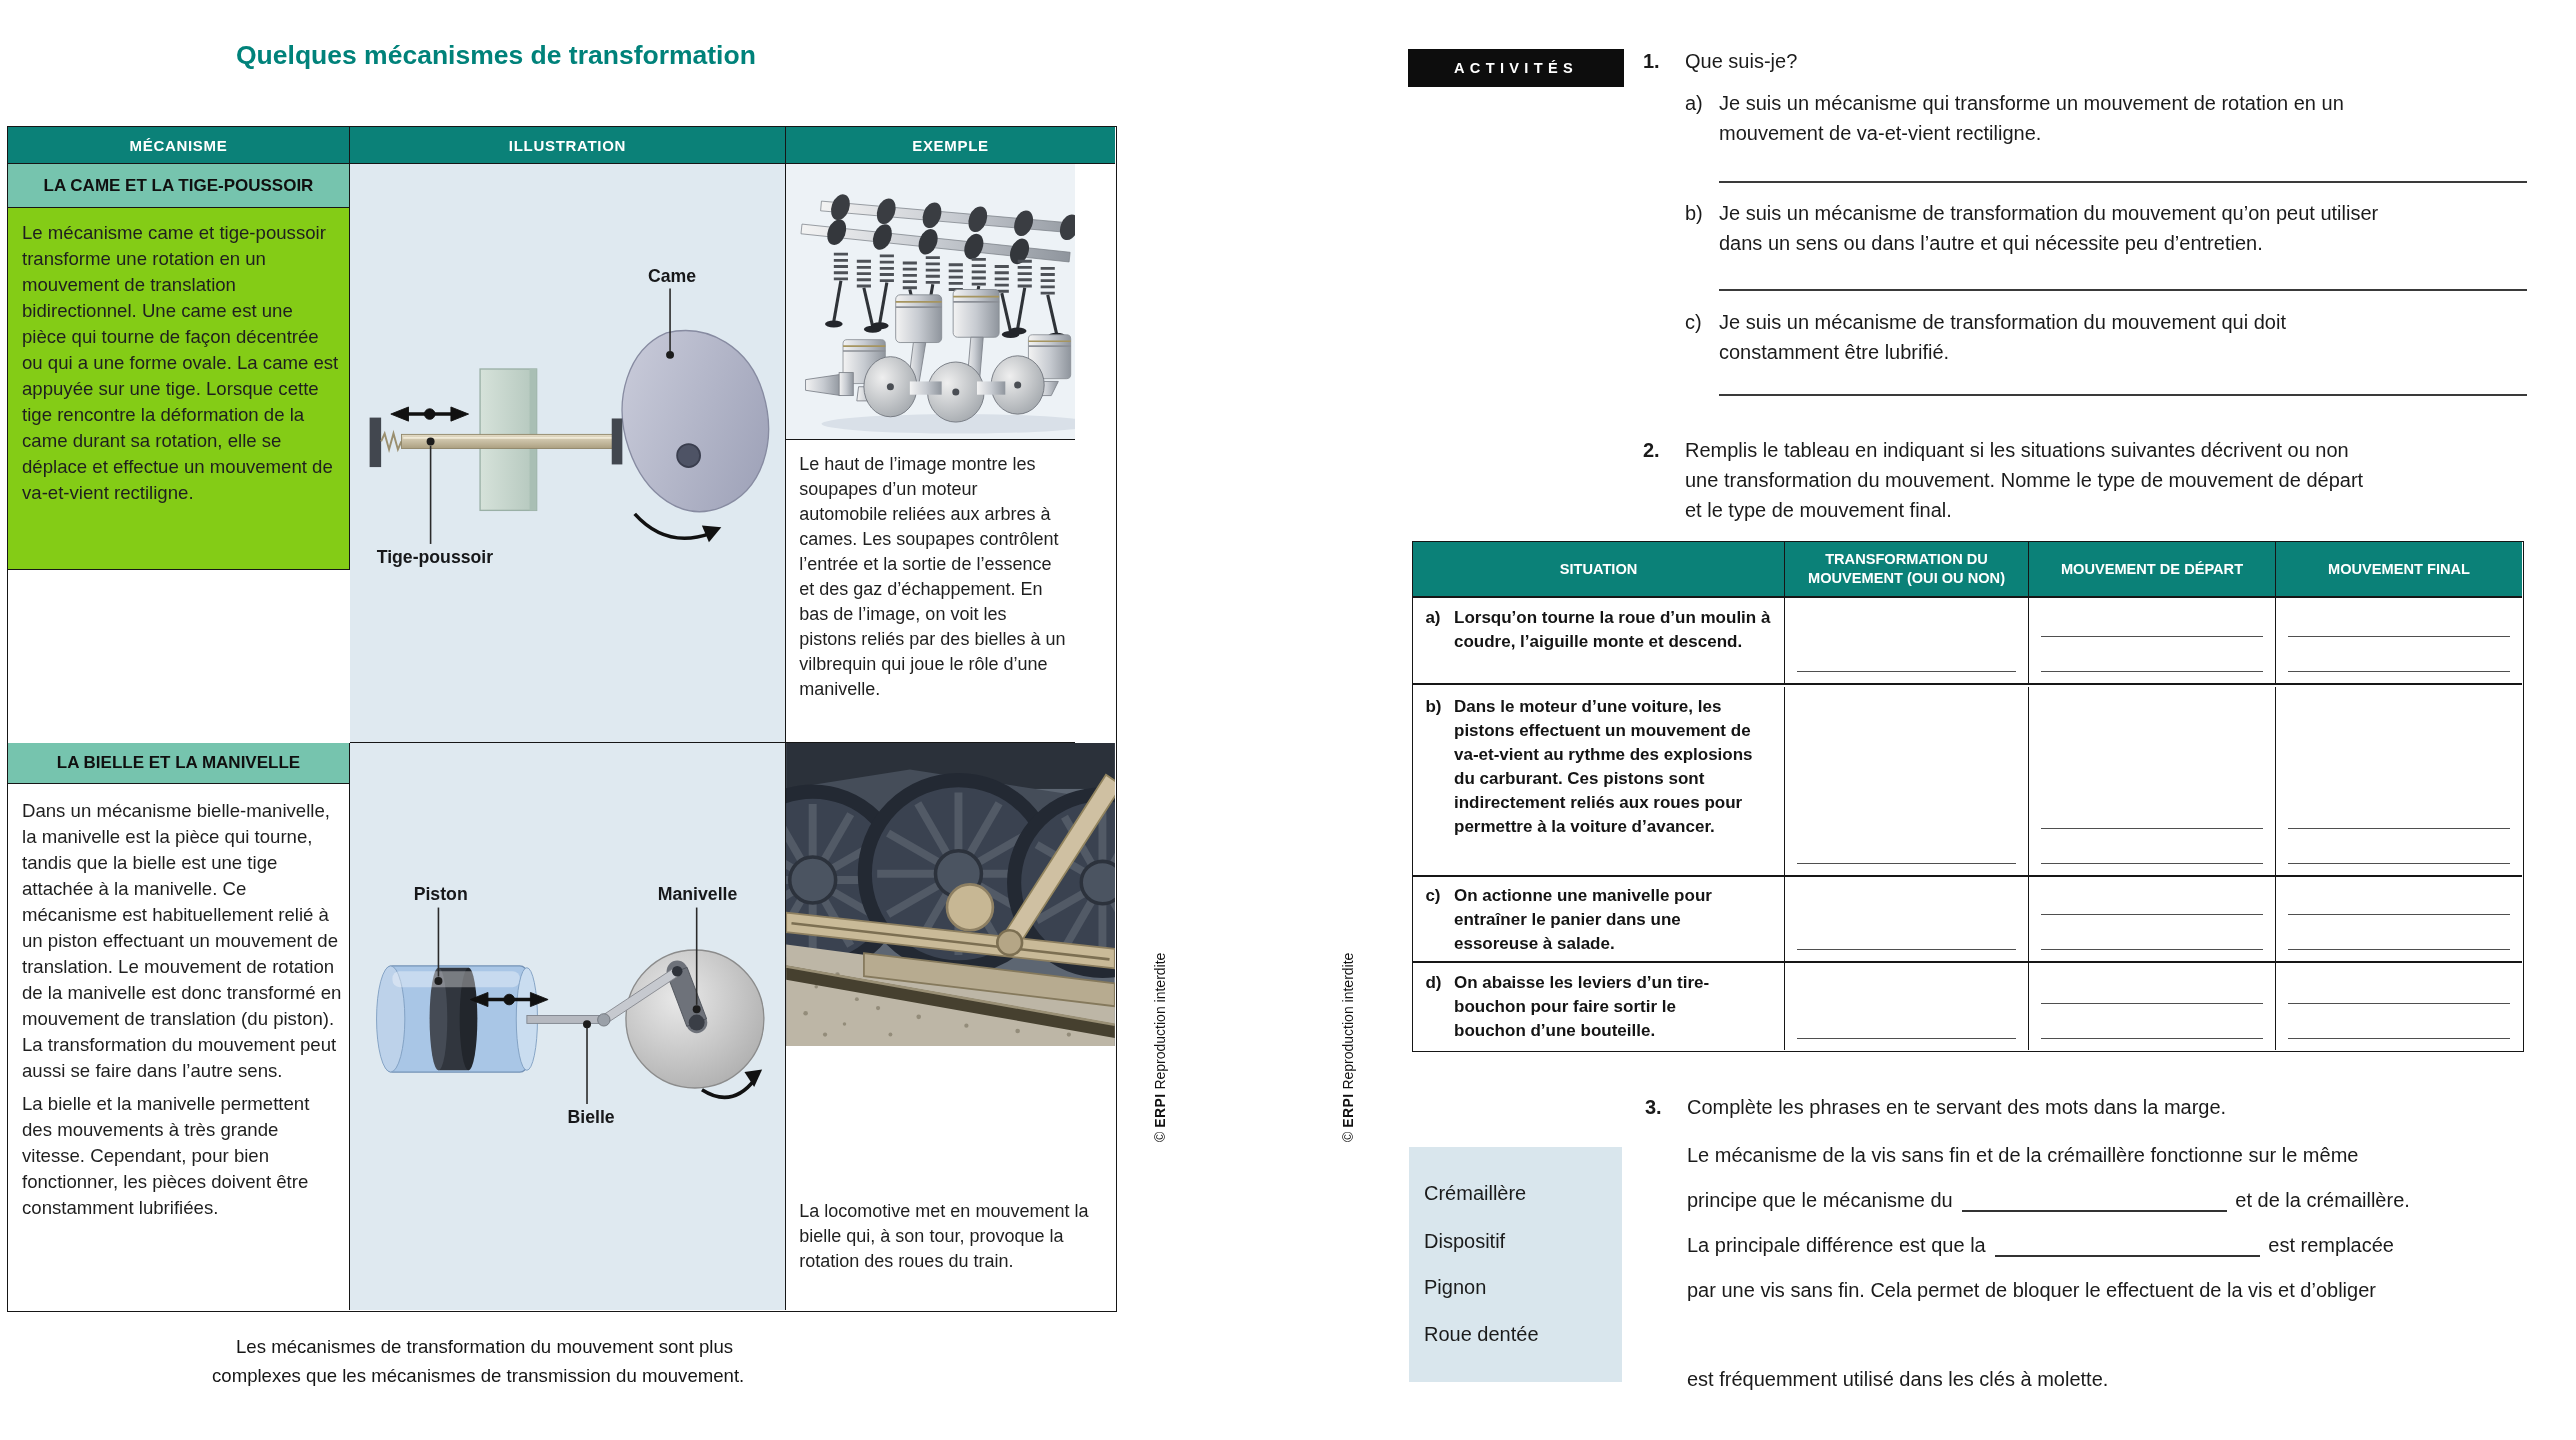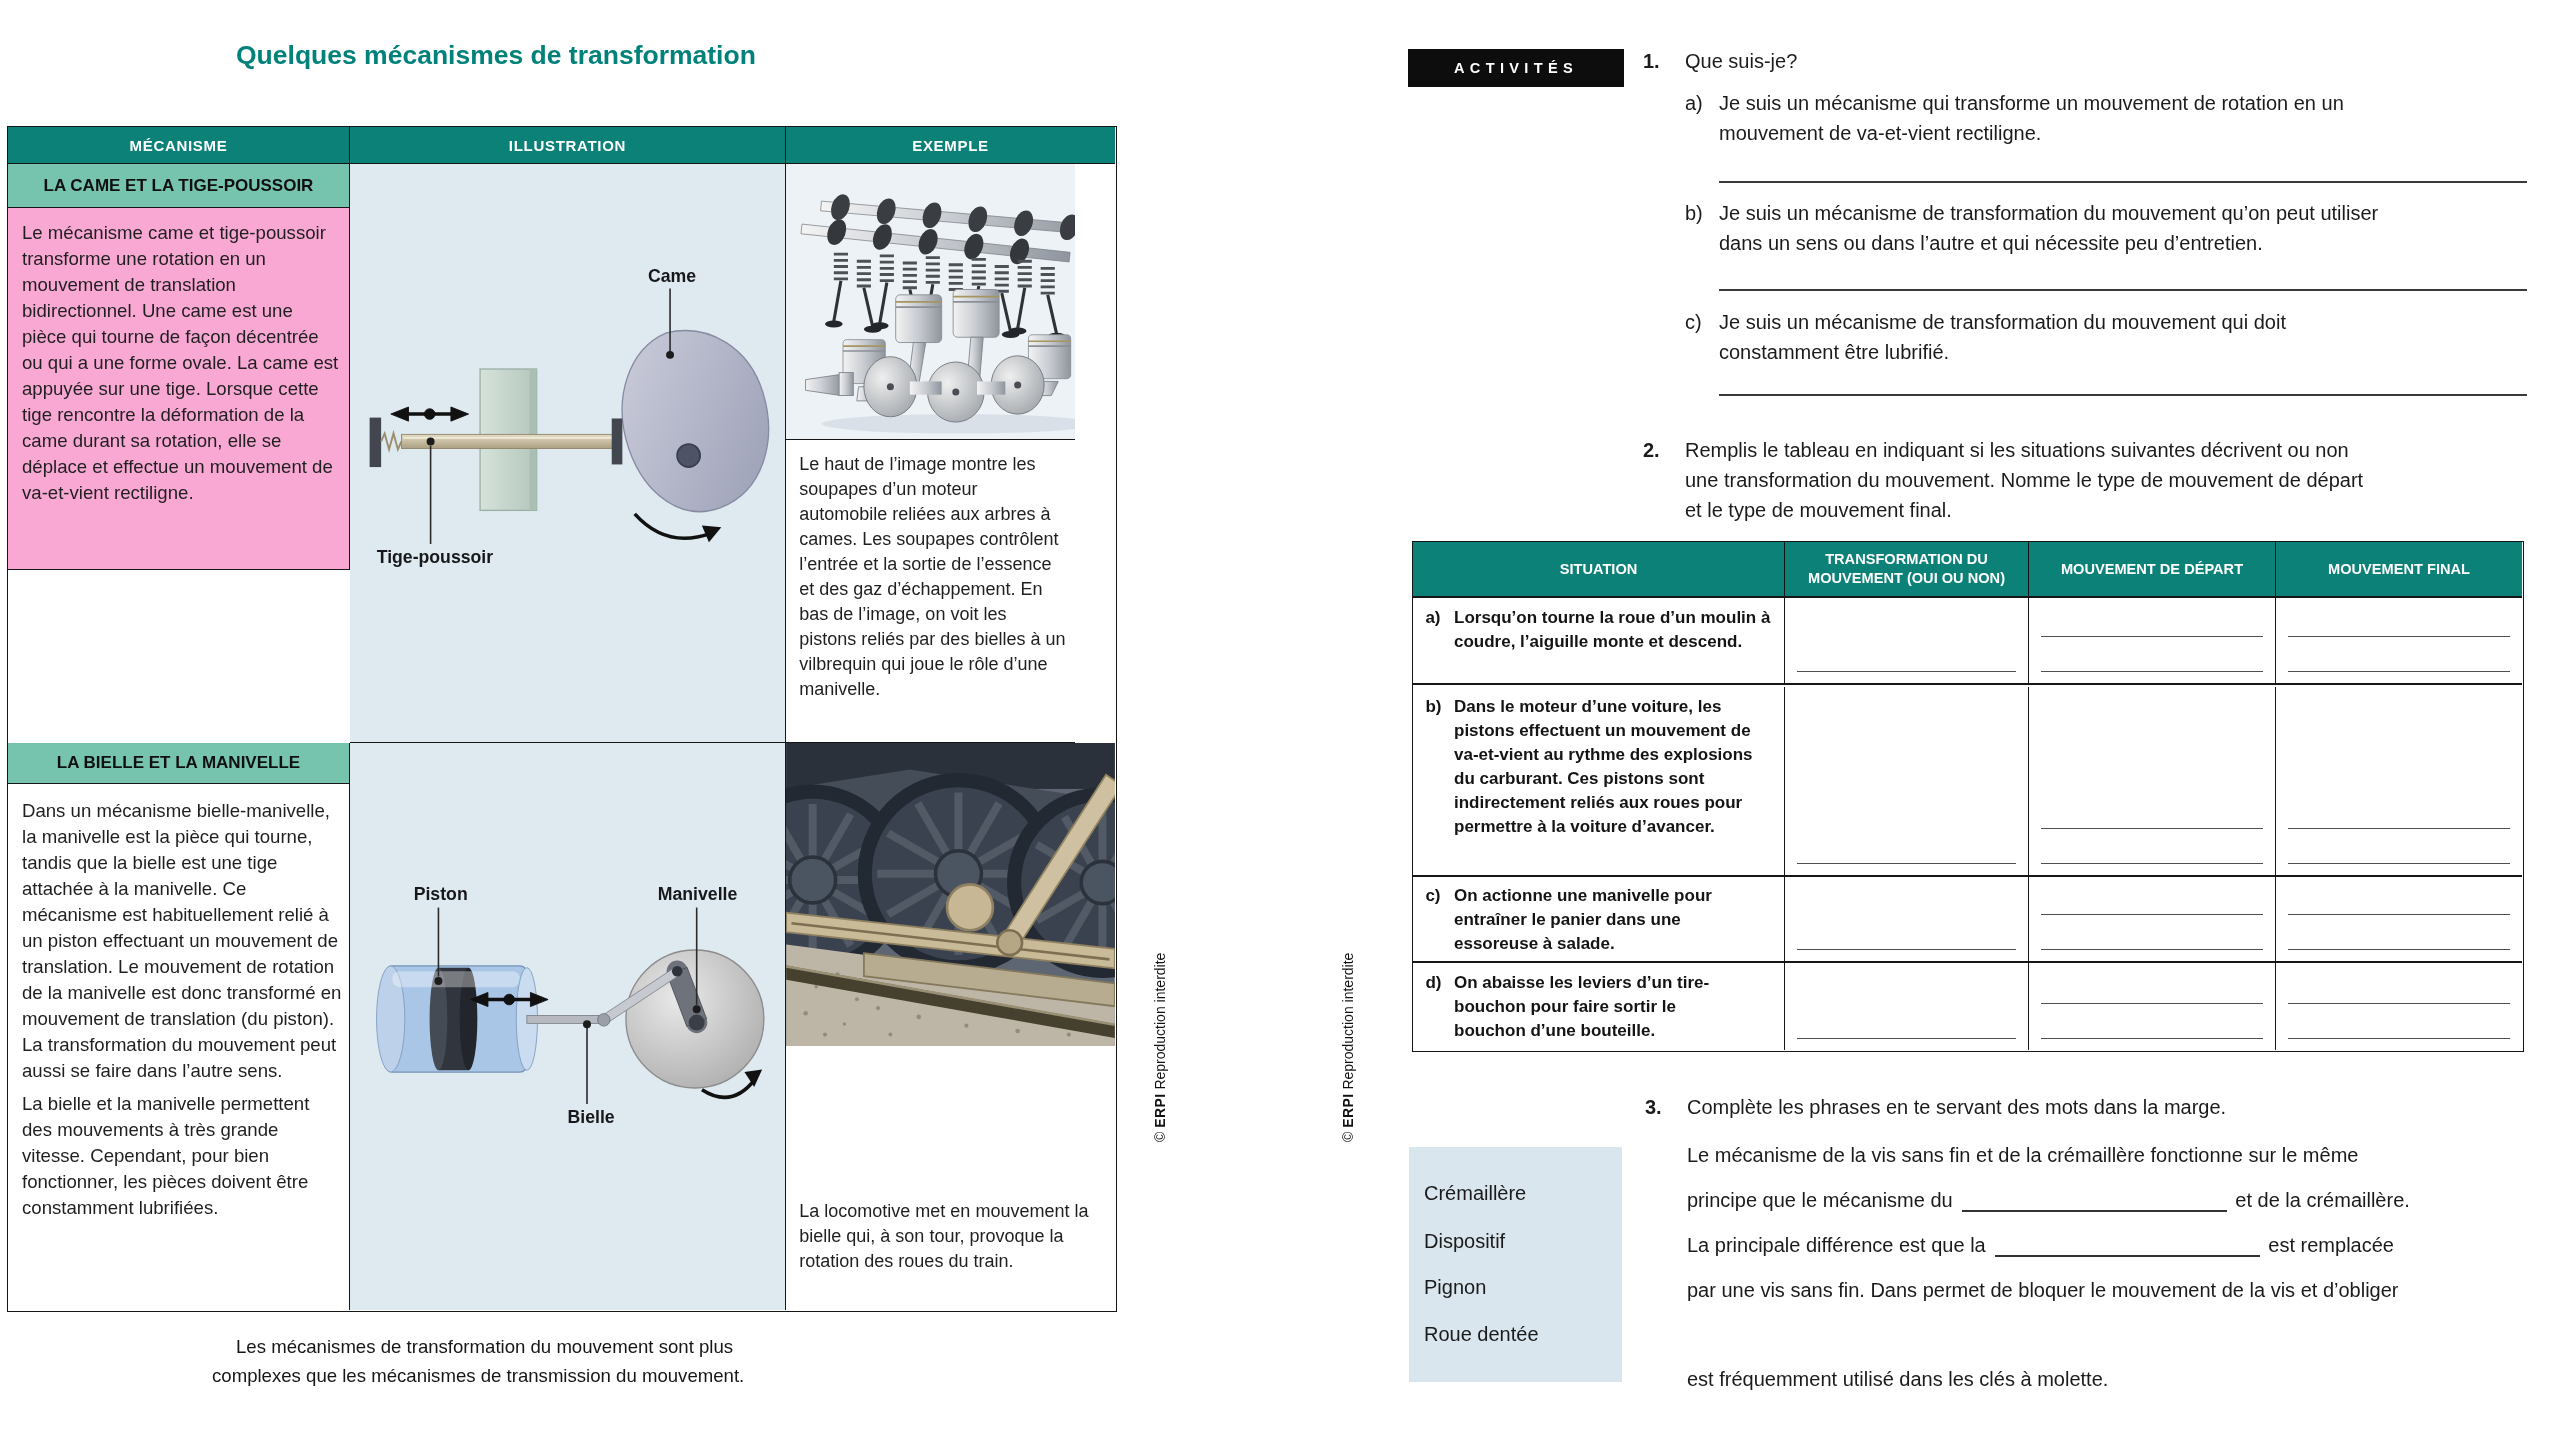--- a/index.html
+++ b/index.html
@@ -63,21 +63,21 @@
   <div class="abs doc-title" style="left:236px;top:39px;">
     <div>Quelques mécanismes de transformation</div>
   </div>
 
   <div id="ltable" class="abs">
 
     <div class="lcell teal-h" style="left:0;top:0;width:342px;height:37px;border-right:1.8px solid #161616;border-bottom:1.8px solid #161616;">MÉCANISME</div>
     <div class="lcell teal-h" style="left:342px;top:0;width:436px;height:37px;border-right:1.8px solid #161616;border-bottom:1.8px solid #161616;">ILLUSTRATION</div>
     <div class="lcell teal-h" style="left:778px;top:0;width:329px;height:37px;border-bottom:1.8px solid #161616;">EXEMPLE</div>
 
-    <div class="lcell" style="left:0;top:37px;width:342px;height:406px;border-right:1.8px solid #161616;border-bottom:1.8px solid #161616;background:#f9a8d4;">
+    <div class="lcell" style="left:0;top:37px;width:342px;height:406px;border-right:1.8px solid #161616;border-bottom:1.8px solid #161616;background:#84cc16;">
       <div class="band" style="width:100%;height:44px;">LA CAME ET LA TIGE-POUSSOIR</div>
       <div class="mech-text">Le mécanisme came et tige-poussoir transforme une rotation en un mouvement de translation bidirectionnel. Une came est une pièce qui tourne de façon décentrée ou qui a une forme ovale. La came est appuyée sur une tige. Lorsque cette tige rencontre la déformation de la came durant sa rotation, elle se déplace et effectue un mouvement de va-et-vient rectiligne.</div>
     </div>
 
     <div class="lcell ill-bg" style="left:342px;top:37px;width:436px;height:579px;border-right:1.8px solid #161616;border-bottom:1.8px solid #161616;">
       <svg width="436" height="577" viewBox="0 0 493 653">
         <defs>
           <linearGradient id="camGrad" x1="0" y1="0" x2="1" y2="1">
             <stop offset="0" stop-color="#cdcfdd"></stop>
               <stop offset="1" stop-color="#999db4"></stop>
@@ -510,20 +510,20 @@
     <span>principe que le mécanisme du</span>
     <span class="inblank" style="width:265px;"></span>
     <span>et de la crémaillère.</span>
   </div>
   <div class="abs fill-line" style="left:1687px;top:1234px;">
     <span>La principale différence est que la</span>
     <span class="inblank" style="width:265px;"></span>
     <span>est remplacée</span>
   </div>
   <div class="abs fill-line" style="left:1687px;top:1279px;">
-    <span>par une vis sans fin. Dans permet de bloquer le mouvement de la vis et d’obliger</span>
+    <span>par une vis sans fin. Cela permet de bloquer le effectuent de la vis et d’obliger</span>
   </div>
   <div class="abs fill-line" style="left:1687px;top:1368px;">
     <span>est fréquemment utilisé dans les clés à molette.</span>
   </div>
 
 </div>
 
 
 </body></html>

